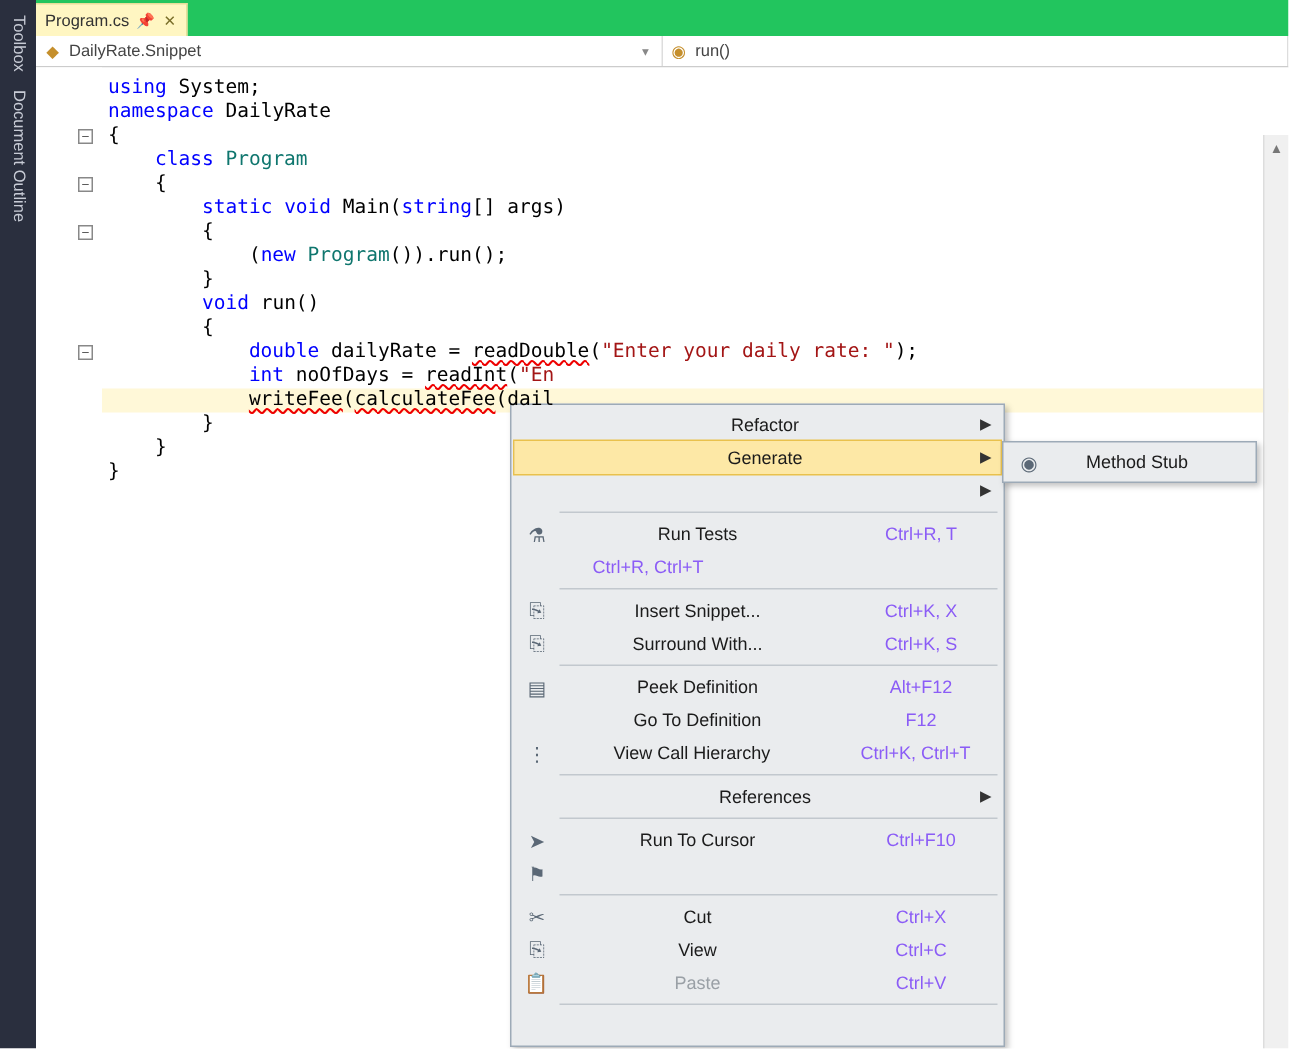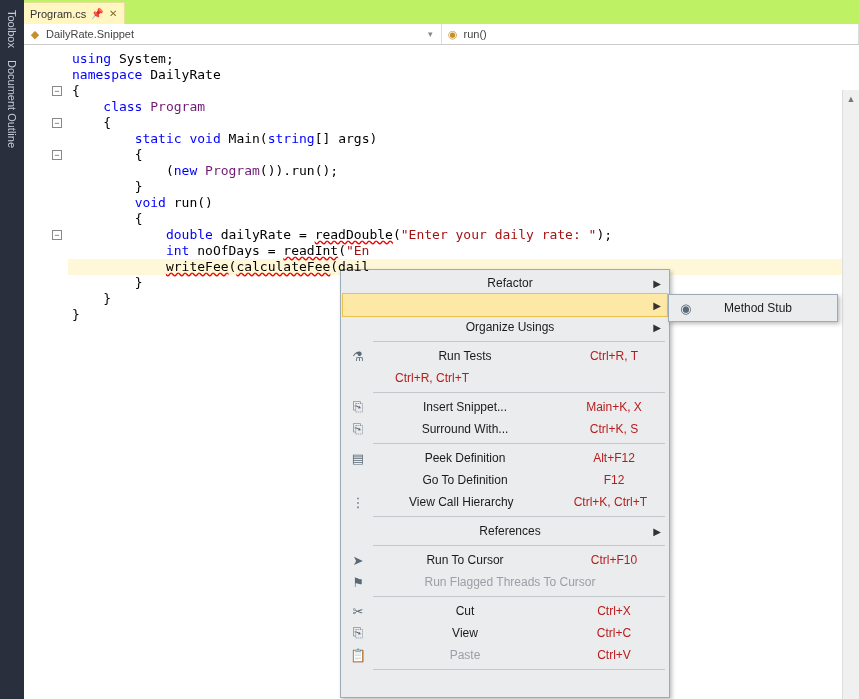--- a/index.html
+++ b/index.html
@@ -32,21 +32,21 @@
     color: #c8ccd6;
   }
   .main {
     position: absolute;
     left: 24px; right: 0; top: 0; bottom: 0;
     display: flex;
     flex-direction: column;
   }
   .tabbar {
     height: 24px;
-    background: #bef264;
+    background: #22c55e;
     display: flex;
     align-items: flex-end;
   }
   .tab {
     background: #fff6c2;
     border-top: 1px solid #e6de9a;
     border-right: 1px solid #e6de9a;
     height: 22px;
     display: flex;
     align-items: center;
@@ -114,21 +114,21 @@
     font-family: Consolas, monospace;
     font-size: 13px;
     line-height: 16px;
     padding-top: 6px;
     padding-left: 4px;
     white-space: pre;
     color: #000;
     position: relative;
   }
   .kw { color: #0000ff; }
-  .typ { color: #701a75; }
+  .typ { color: #0f766e; }
   .str { color: #a31515; }
   .err { text-decoration: underline wavy #e00; text-decoration-skip-ink: none; }
   .hl-line {
     position:absolute;
     left:0; right:0; height:16px;
     background:#fff8d8;
     z-index:0;
   }
   .code pre { position:relative; z-index:1; }
 
@@ -155,21 +155,21 @@
     background: #c2c8ce;
     padding:0;
   }
   .menu-icon {
     width: 26px;
     display:flex;align-items:center;justify-content:center;
     color:#5b6876;
     font-size:13px;
   }
   .menu-label { flex:1; padding-left:2px;}
-  .menu-shortcut { color:#b91c1c; padding-left:24px; min-width:90px;}
+  .menu-shortcut { color:#8b5cf6; padding-left:24px; min-width:90px;}
   .menu-arrow {
     position:absolute; right:6px; font-size:10px; color:#333;
   }
   .menu-row.highlight {
     background:#fde8a6;
     outline:1px solid #e9c14d;
   }
   .menu-row.disabled { color:#9aa0a6; }
 
   .submenu {
@@ -240,42 +240,42 @@
 
 <div class="ctxmenu" id="ctxmenu" style="left:340px; top:269px; width:330px;">
 
 <div class="menu-row">
       <span class="menu-icon"></span>
       <span class="menu-label">Refactor</span>
       <span class="menu-arrow">▶</span>
     </div>
     <div class="menu-row highlight">
       <span class="menu-icon"></span>
+      <span class="menu-label">Generate</span>
       <span class="menu-arrow">▶</span>
     </div>
     <div class="menu-row">
       <span class="menu-icon"></span>
-      <span class="menu-label">Organize Usings</span>
       <span class="menu-arrow">▶</span>
     </div>
     <div class="menu-row sep"></div>
     <div class="menu-row">
       <span class="menu-icon">⚗</span>
       <span class="menu-label">Run Tests</span>
       <span class="menu-shortcut">Ctrl+R, T</span>
     </div>
     <div class="menu-row">
       <span class="menu-icon"></span>
       <span class="menu-shortcut">Ctrl+R, Ctrl+T</span>
     </div>
     <div class="menu-row sep"></div>
     <div class="menu-row">
       <span class="menu-icon">⎘</span>
       <span class="menu-label">Insert Snippet...</span>
-      <span class="menu-shortcut">Main+K, X</span>
+      <span class="menu-shortcut">Ctrl+K, X</span>
     </div>
     <div class="menu-row">
       <span class="menu-icon">⎘</span>
       <span class="menu-label">Surround With...</span>
       <span class="menu-shortcut">Ctrl+K, S</span>
     </div>
     <div class="menu-row sep"></div>
     <div class="menu-row">
       <span class="menu-icon">▤</span>
       <span class="menu-label">Peek Definition</span>
@@ -298,21 +298,20 @@
       <span class="menu-arrow">▶</span>
     </div>
     <div class="menu-row sep"></div>
     <div class="menu-row">
       <span class="menu-icon">➤</span>
       <span class="menu-label">Run To Cursor</span>
       <span class="menu-shortcut">Ctrl+F10</span>
     </div>
     <div class="menu-row disabled">
       <span class="menu-icon">⚑</span>
-      <span class="menu-label">Run Flagged Threads To Cursor</span>
     </div>
     <div class="menu-row sep"></div>
     <div class="menu-row">
       <span class="menu-icon">✂</span>
       <span class="menu-label">Cut</span>
       <span class="menu-shortcut">Ctrl+X</span>
     </div>
     <div class="menu-row">
       <span class="menu-icon">⎘</span>
       <span class="menu-label">View</span>

